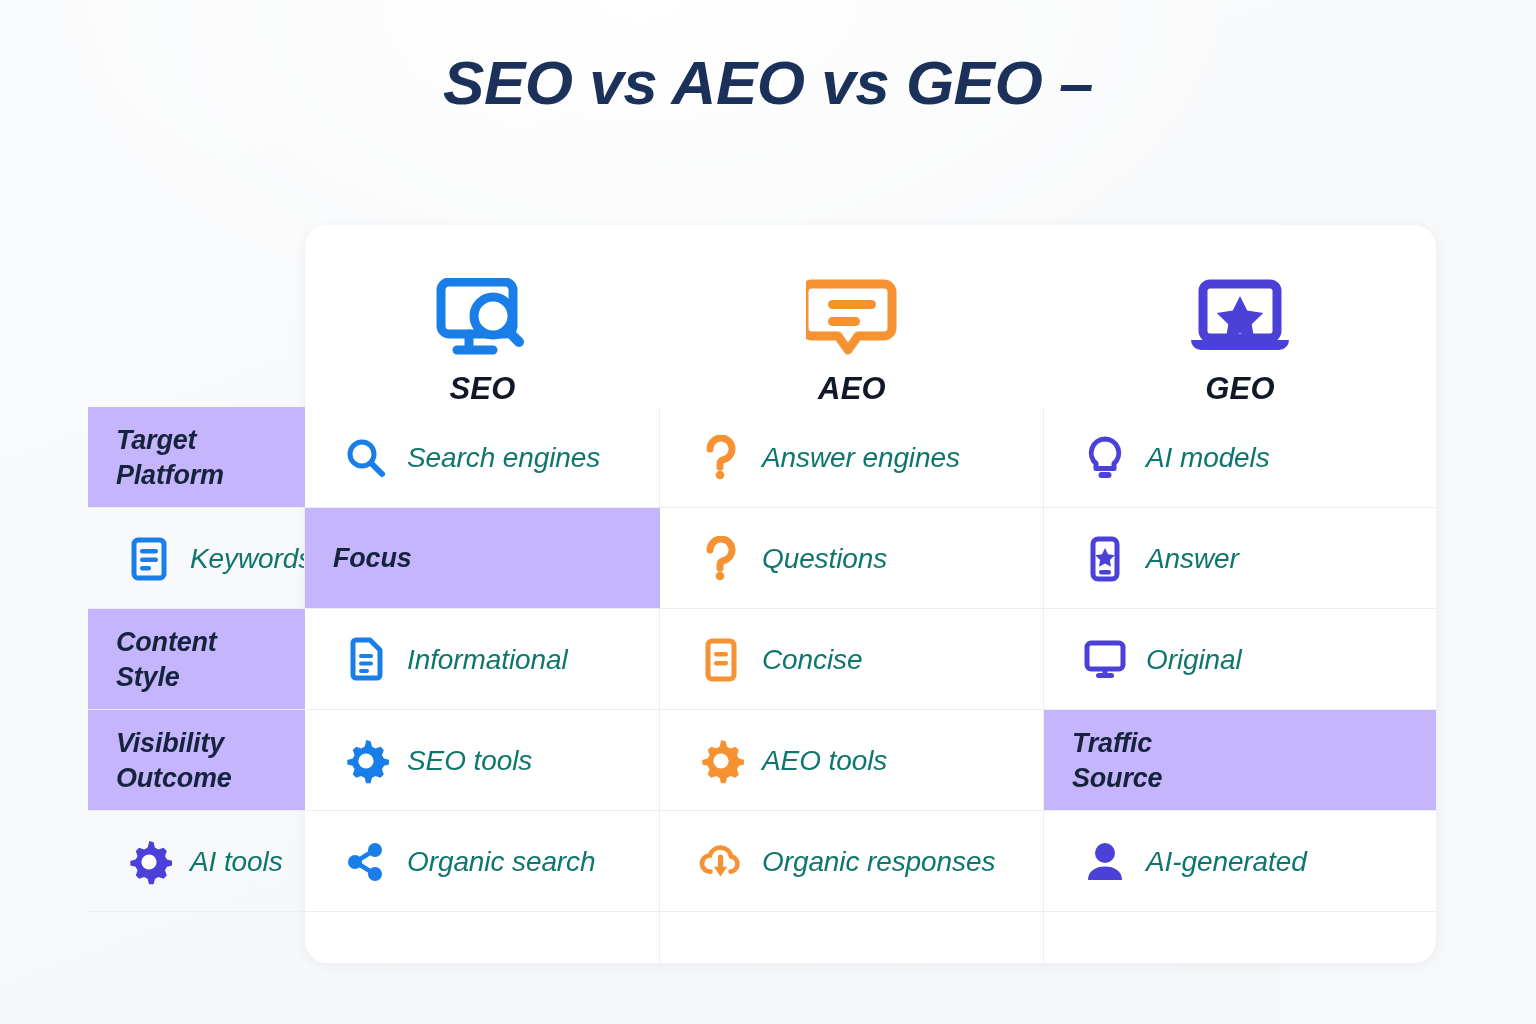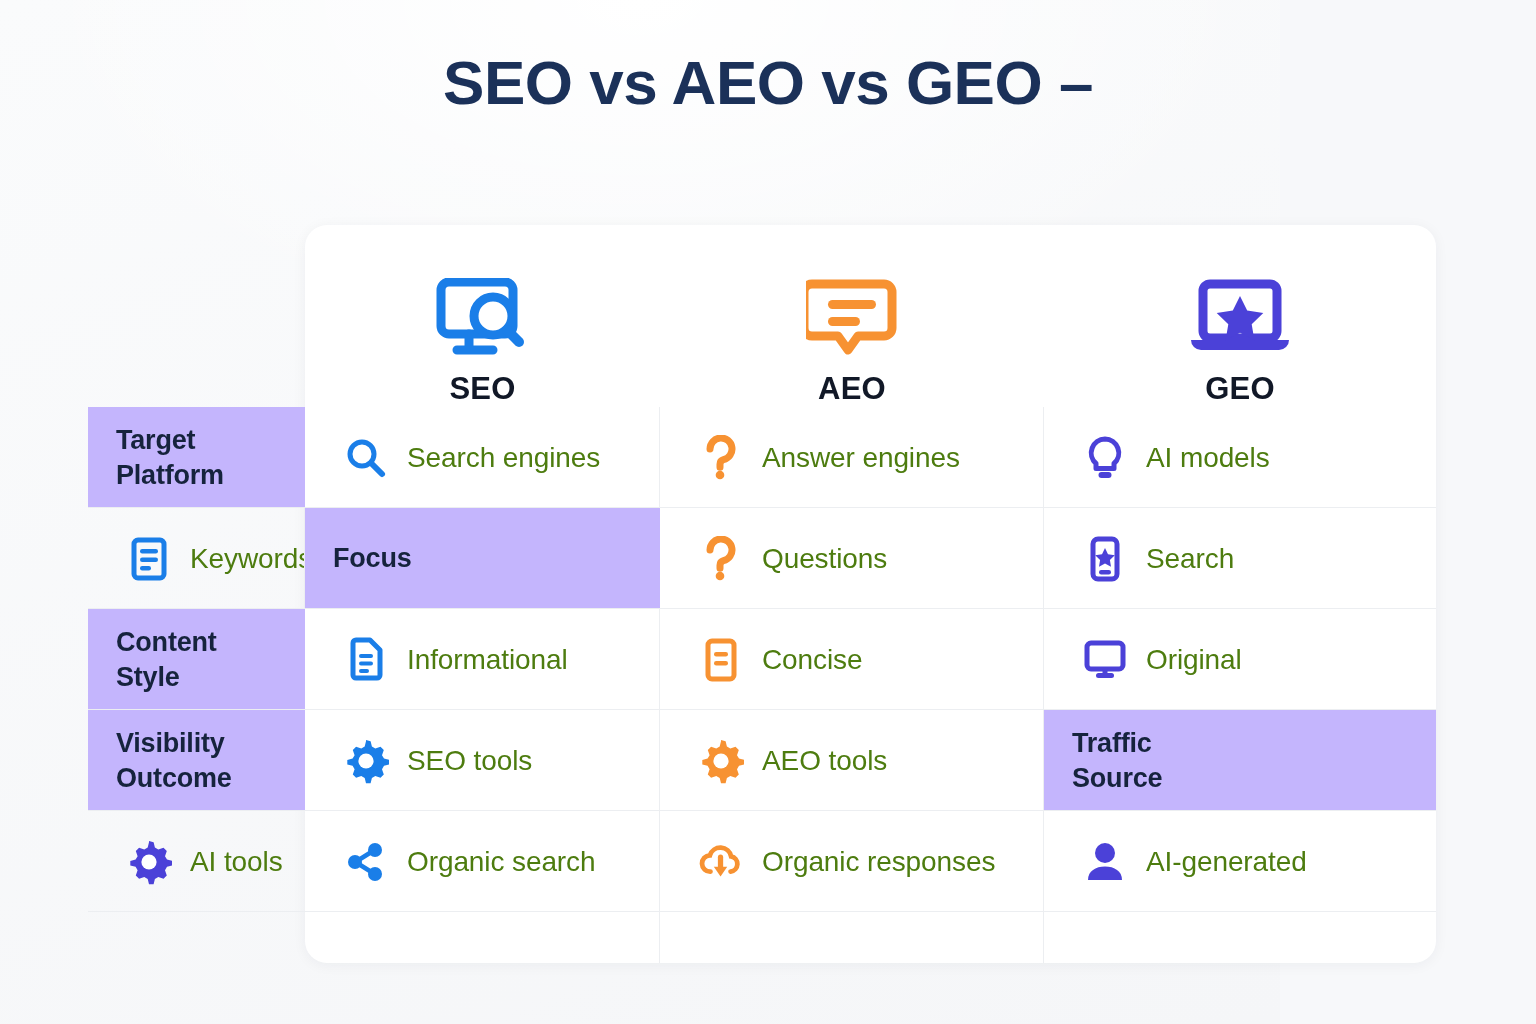--- a/index.html
+++ b/index.html
@@ -23,20 +23,21 @@
     background:
       radial-gradient(ellipse 900px 500px at 50% 0%, #ffffff 0%, rgba(255,255,255,0) 70%),
       linear-gradient(160deg, #fafbfc 0%, #f5f6f8 100%);
     pointer-events: none;
   }
 
   .page {
     position: relative;
     width: 1280px;
     height: 1024px;
+    font-style: italic;
   }
 
   
   .title-block {
     position: absolute;
     left: 0;
     top: 48px;
     width: 1536px;
     text-align: center;
   }
@@ -142,21 +143,21 @@
   .cell-icon {
     flex: 0 0 auto;
     width: 46px;
     height: 46px;
     display: flex;
     align-items: center;
     justify-content: center;
   }
   .cell-text {
     font-size: 28px;
-    color: #4d7c0f;
+    color: #0f766e;
     letter-spacing: -0.1px;
     white-space: nowrap;
   }
 
   .spacer-cell { padding: 0; }
 
   svg { display: block; }
 </style>
 </head>
 <body>
@@ -287,21 +288,21 @@
       </div>
 
       <div class="cell data-cell">
         <span class="cell-icon">
           <svg width="40" height="46" viewBox="0 0 40 46">
             <rect x="8" y="3" width="24" height="40" rx="5" fill="none" stroke="#4b41d8" stroke-width="5"></rect>
             <path d="M20 12 l3 6.2 l6.8 1 l-4.9 4.8 l1.1 6.8 l-6 -3.2 l-6 3.2 l1.1 -6.8 l-4.9 -4.8 l6.8 -1 z" fill="#4b41d8"></path>
             <rect x="14" y="34" width="12" height="4.5" rx="2.2" fill="#4b41d8"></rect>
           </svg>
         </span>
-        <span class="cell-text">Search</span>
+        <span class="cell-text">Answer</span>
         <div class="rule-h"></div>
       </div>
 
       <div class="cell label-cell">
         <div class="label-text">
           <span>Content</span><br>
           <span>Style</span>
         </div>
         <div class="rule-h"></div>
       </div>

